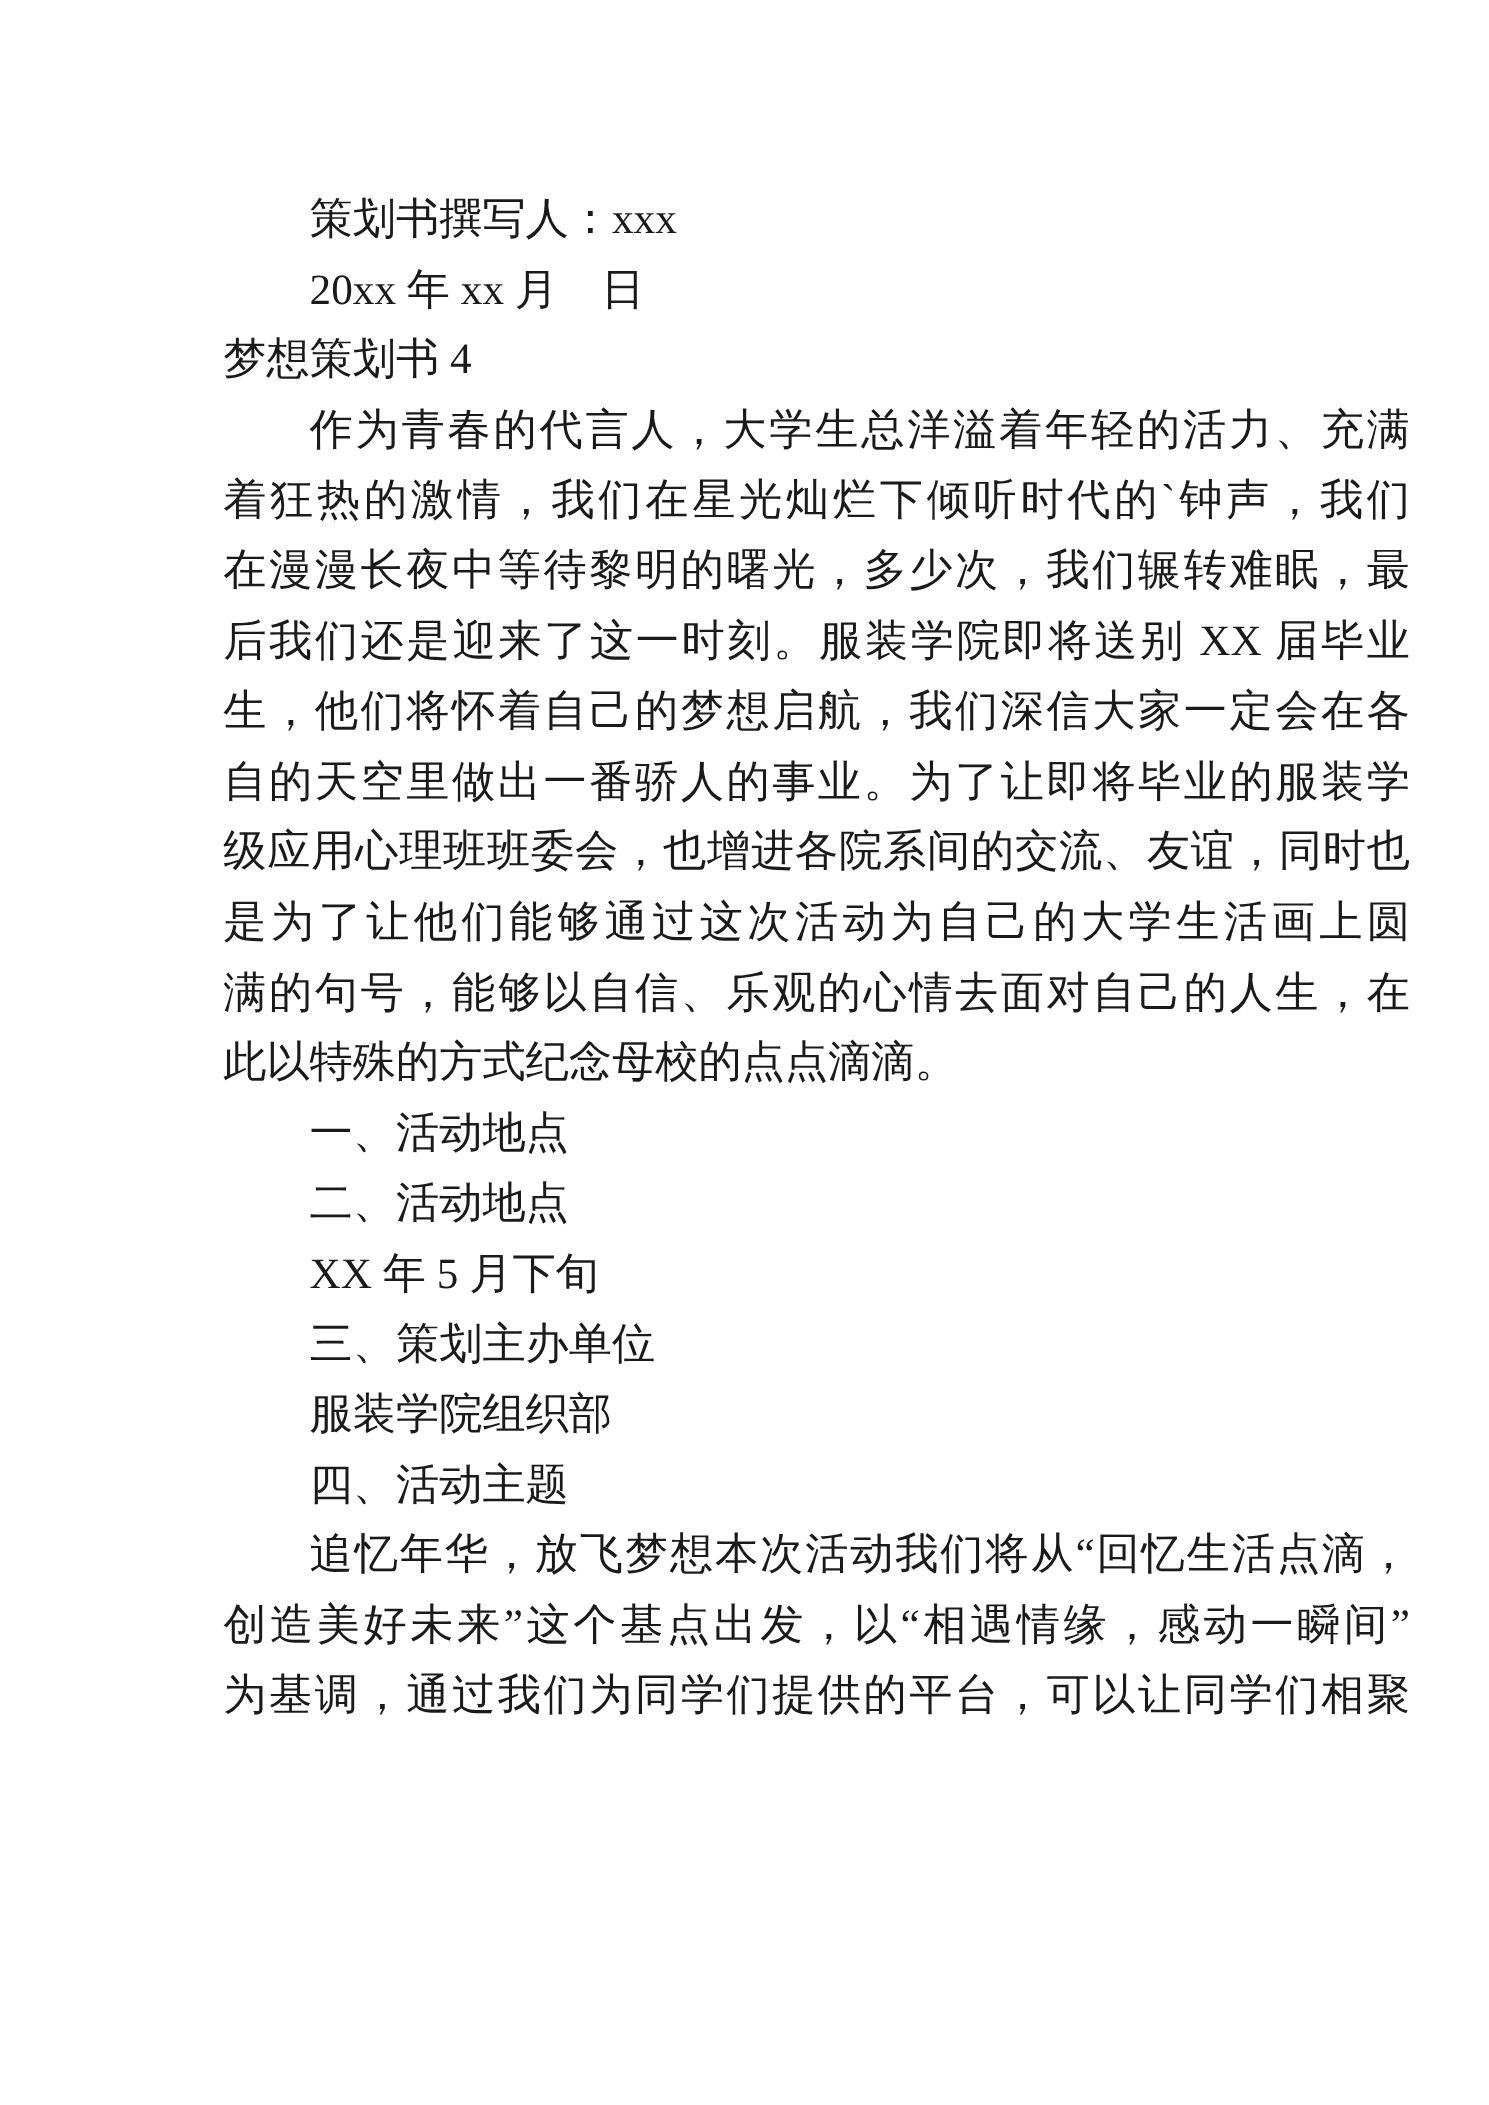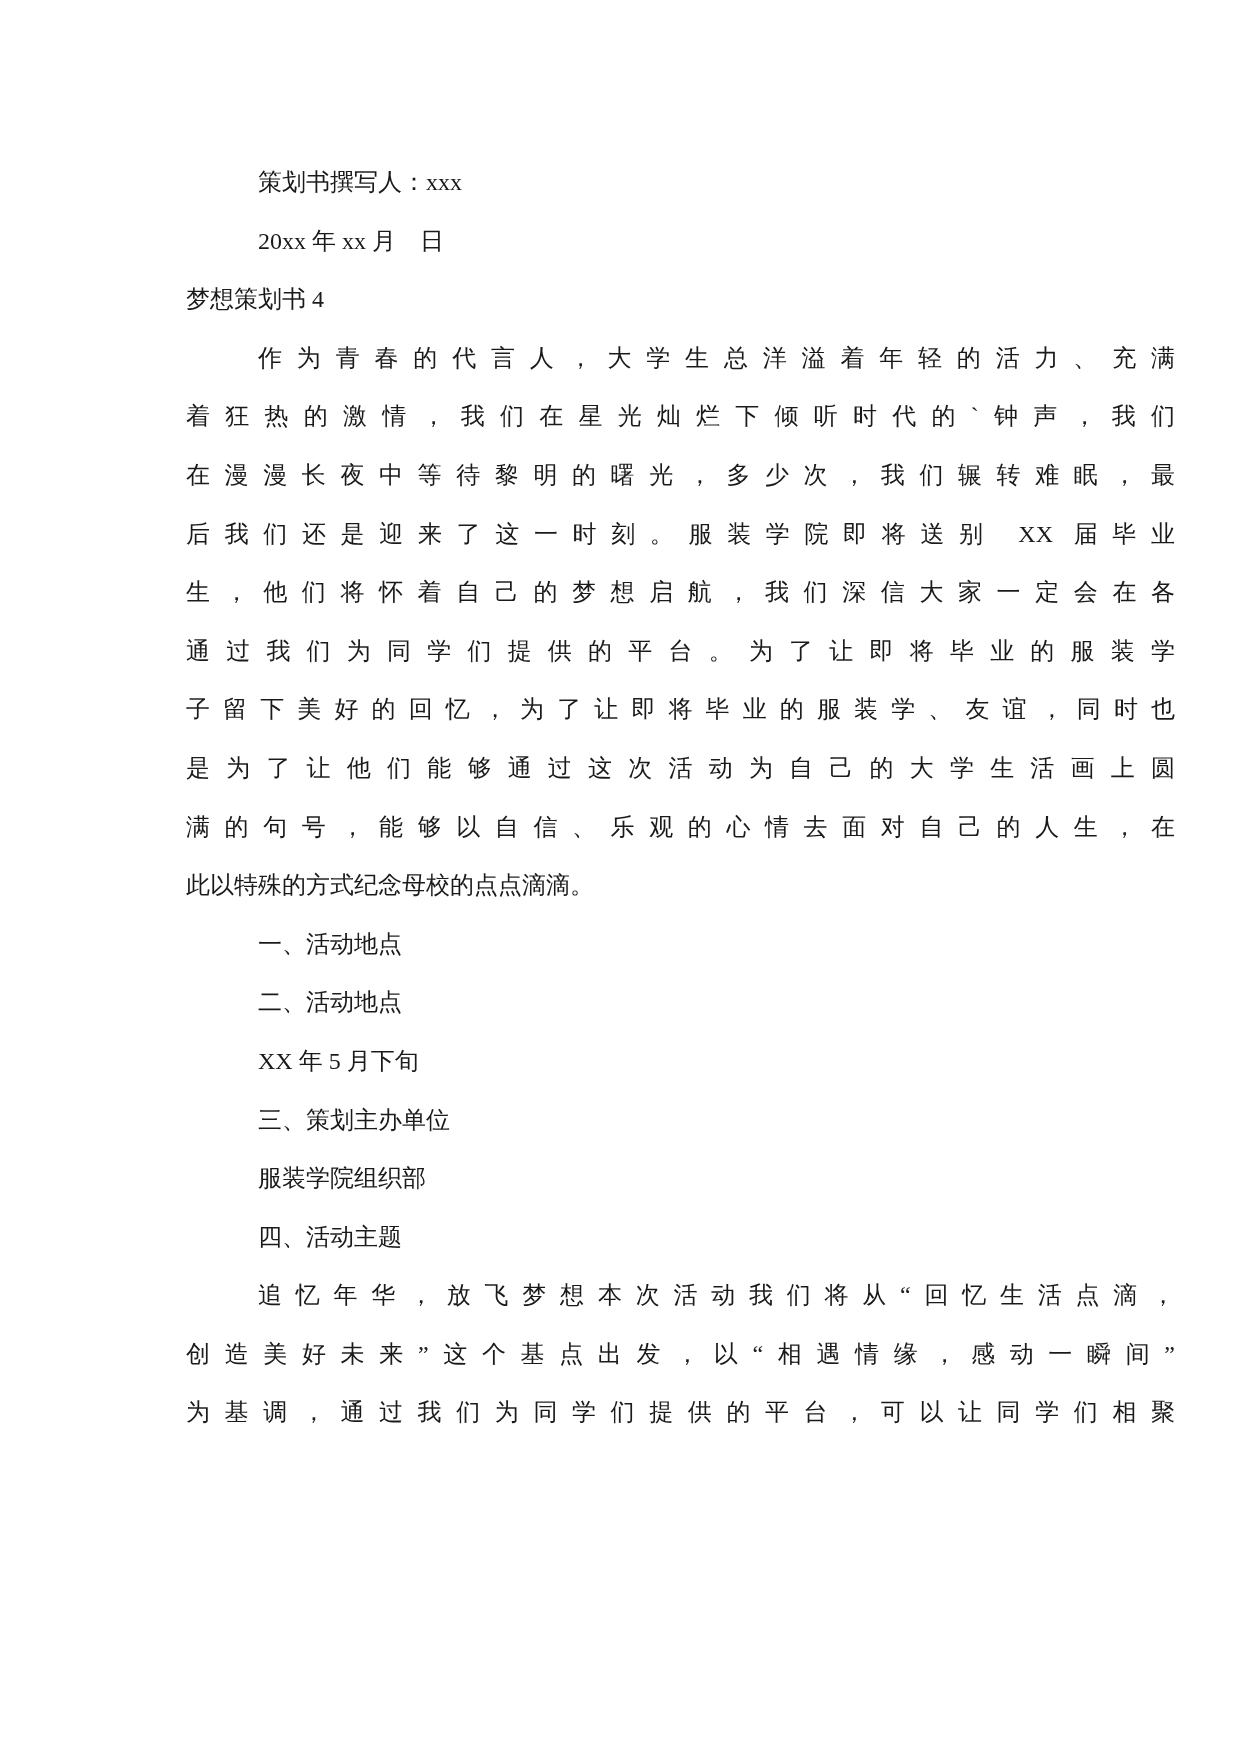--- a/index.html
+++ b/index.html
@@ -13,21 +13,21 @@
     height: 1754px;
     overflow: hidden;
     font-family: "Liberation Serif", "DejaVu Serif", serif;
     color: #1a1a1a;
   }
   .doc {
     position: absolute;
     left: 186px;
     top: 153px;
     width: 989px;
-    font-size: 24px;
+    font-size: 36px;
     font-weight: 400;
   }
   .line {
     height: 58.6px;
     line-height: 58.6px;
     white-space: nowrap;
     overflow: hidden;
   }
   .indent {
     padding-left: 72px;
@@ -46,22 +46,22 @@
   <div class="line indent">20xx 年 xx 月　日</div>
 
   <div class="line">梦想策划书 4</div>
 
   <div>
     <div class="line indent just">作为青春的代言人，大学生总洋溢着年轻的活力、充满</div>
     <div class="line just">着狂热的激情，我们在星光灿烂下倾听时代的`钟声，我们</div>
     <div class="line just">在漫漫长夜中等待黎明的曙光，多少次，我们辗转难眠，最</div>
     <div class="line just">后我们还是迎来了这一时刻。服装学院即将送别 XX 届毕业</div>
     <div class="line just">生，他们将怀着自己的梦想启航，我们深信大家一定会在各</div>
-    <div class="line just">通过我们为同学们提供的平台。为了让即将毕业的服装学</div>
-    <div class="line just">子留下美好的回忆，为了让即将毕业的服装学、友谊，同时也</div>
+    <div class="line just">自的天空里做出一番骄人的事业。为了让即将毕业的服装学</div>
+    <div class="line just">级应用心理班班委会，也增进各院系间的交流、友谊，同时也</div>
     <div class="line just">是为了让他们能够通过这次活动为自己的大学生活画上圆</div>
     <div class="line just">满的句号，能够以自信、乐观的心情去面对自己的人生，在</div>
     <div class="line">此以特殊的方式纪念母校的点点滴滴。</div>
   </div>
 
   <div>
     <div class="line indent">一、活动地点</div>
   </div>
   <div>
     <div class="line indent">二、活动地点</div>

